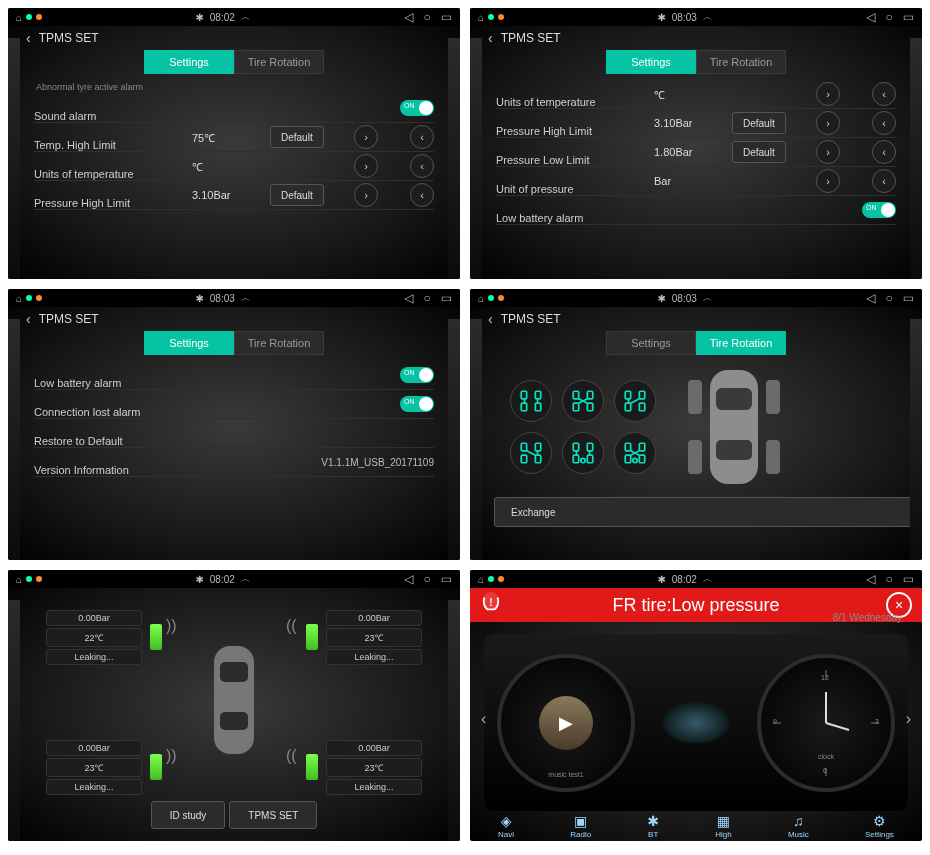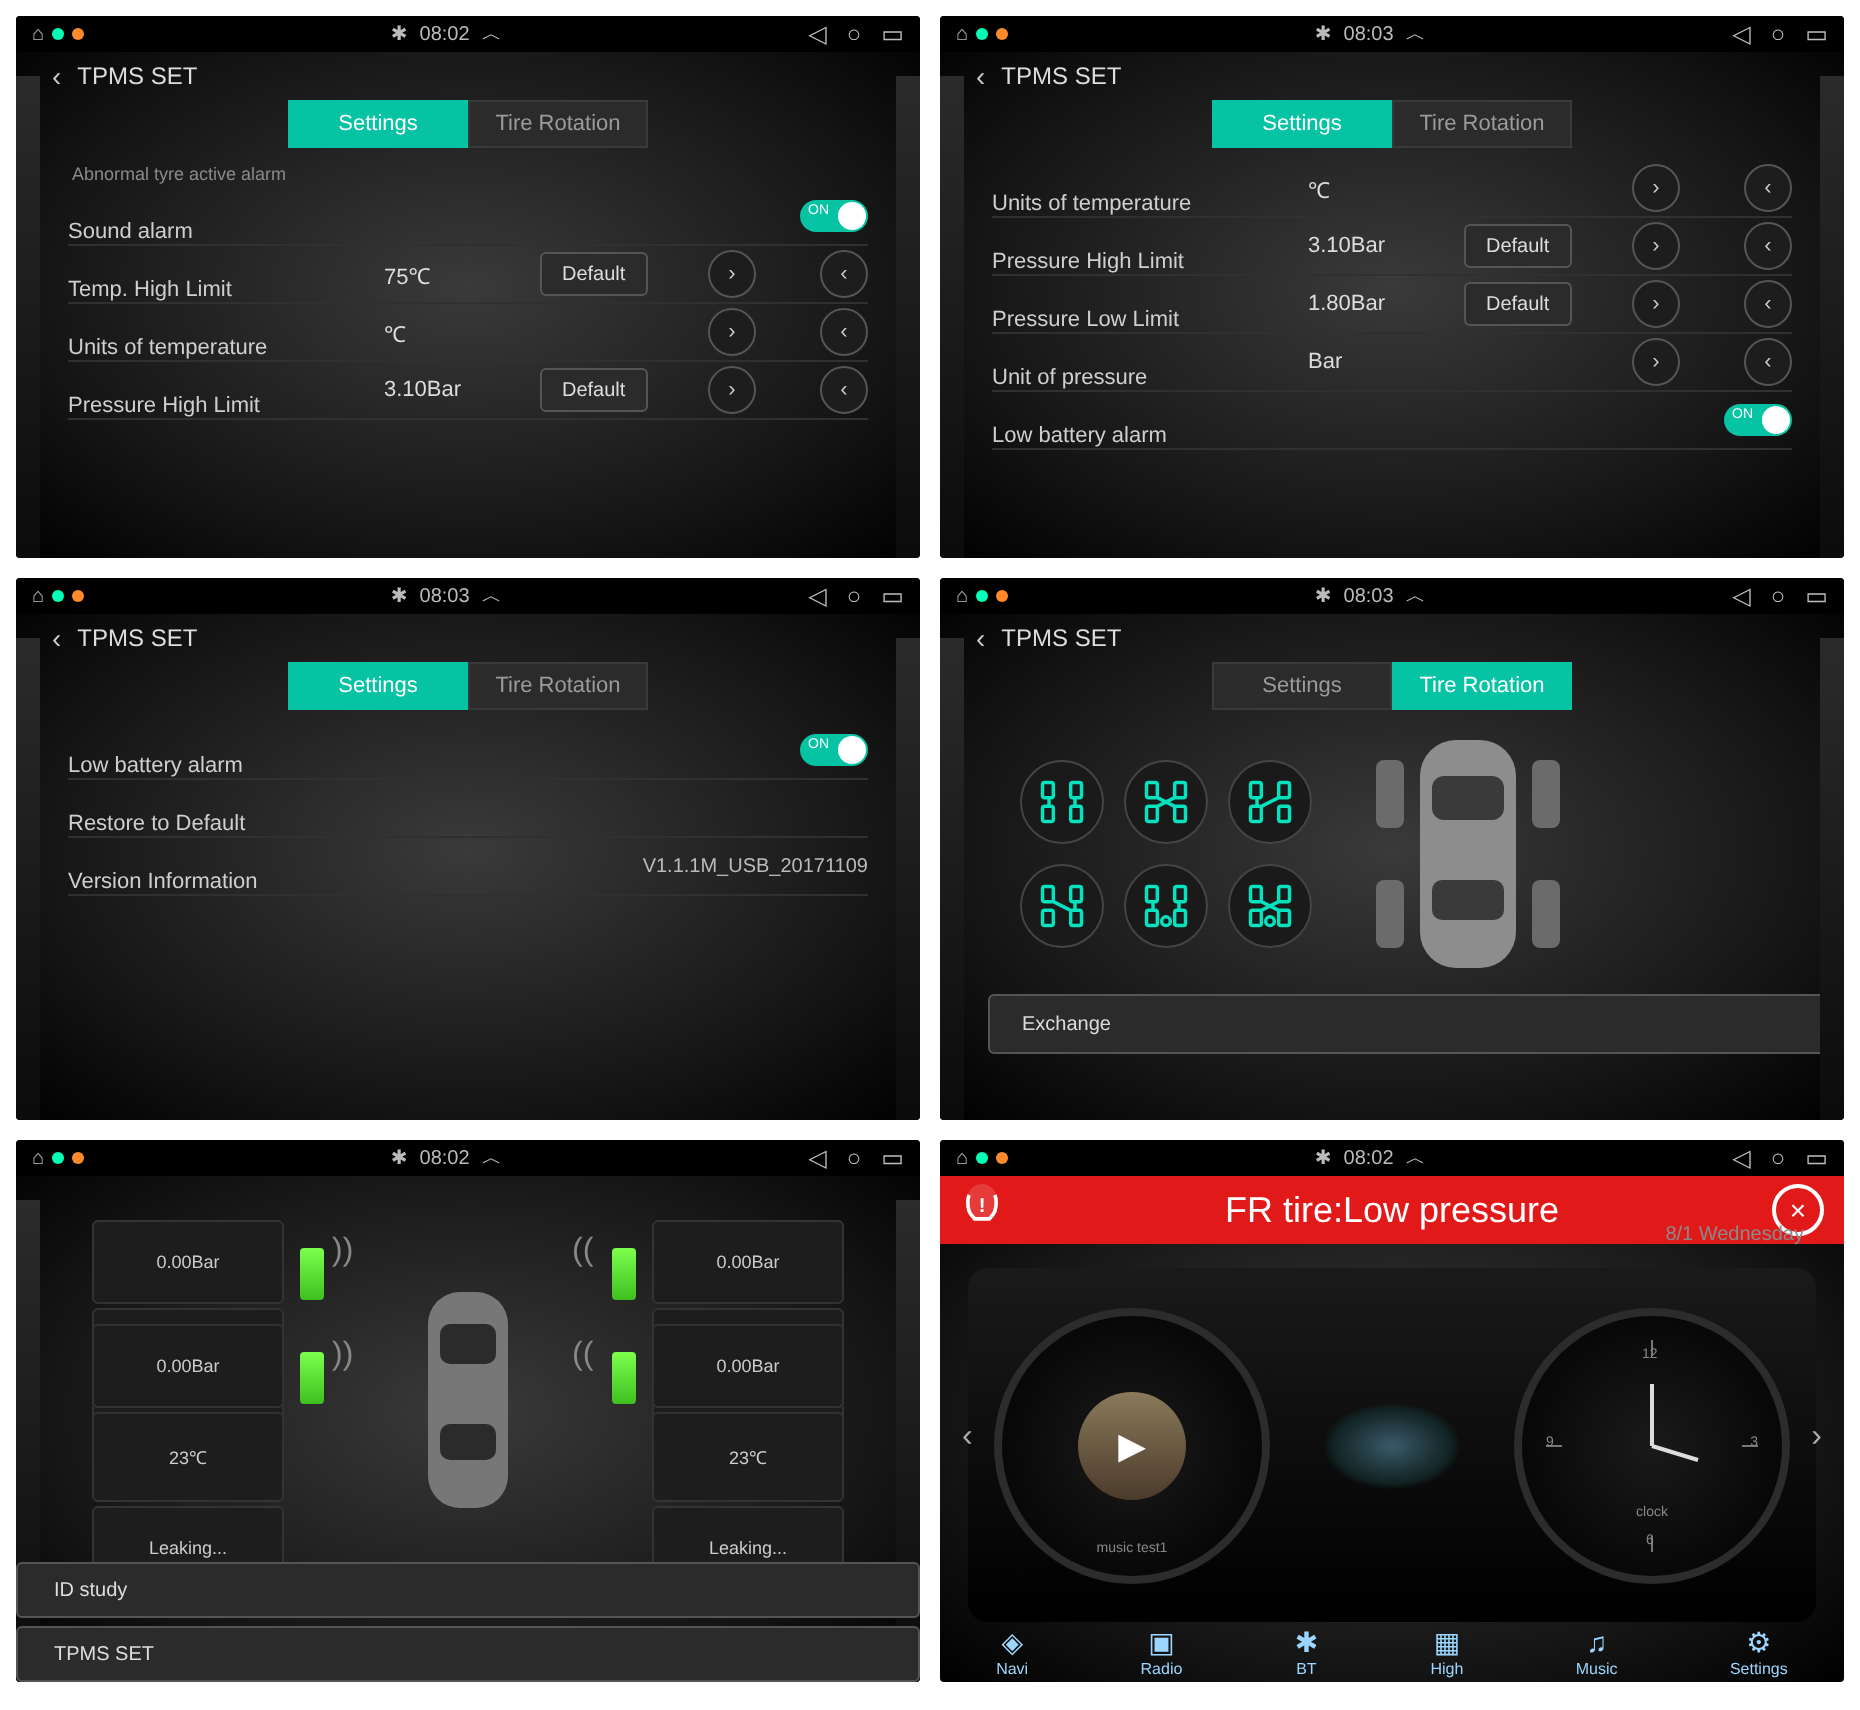--- a/index.html
+++ b/index.html
@@ -30,27 +30,27 @@
   .toggle.on{background:#05c3a3;} .toggle.on .knob{right:1px;} .toggle.off .knob{left:1px;}
   .toggle .txt{position:absolute;top:2px;font-size:7px;color:#fff;} .toggle.on .txt{left:4px;} .toggle.off .txt{right:3px;color:#ddd;}
   .rotation{display:flex;align-items:center;gap:14px;padding:6px 40px;}
   .tireset{display:flex;flex-wrap:wrap;gap:10px;width:150px;}
   .tirebtn{width:40px;height:40px;border:1px solid #444;border-radius:50%;background:#1a1a1a;display:flex;align-items:center;justify-content:center;}
   .tirebtn svg{width:26px;height:26px;}
   .car{width:120px;height:120px;display:flex;align-items:center;justify-content:center;}
   .exchange{margin:4px 0 0 24px;}
   .readings{position:absolute;inset:36px 22px 40px;}
   .tbox{position:absolute;width:96px;}
-  .tbox .bar{background:#1d1d1d;border:1px solid #333;border-radius:3px;text-align:center;padding:15px 0;margin-bottom:2px;font-size:9px;color:#ccc;}
+  .tbox .bar{background:#1d1d1d;border:1px solid #333;border-radius:3px;text-align:center;padding:2px 0;margin-bottom:2px;font-size:9px;color:#ccc;}
   .tbox.tl{top:4px;left:16px;} .tbox.tr{top:4px;right:16px;}
   .tbox.bl{bottom:4px;left:16px;} .tbox.br{bottom:4px;right:16px;}
   .battery{position:absolute;width:12px;height:26px;background:linear-gradient(#7dff4d,#3fbf1f);border-radius:2px;}
   .signal{position:absolute;width:14px;height:20px;color:#888;font-size:16px;line-height:8px;}
   .panel5 .car{position:absolute;left:50%;top:50%;transform:translate(-50%,-55%);}
-  .bottombtns{position:absolute;left:0;right:0;bottom:0;display:flex;justify-content:center;gap:4px;flex-direction:column;}
+  .bottombtns{position:absolute;left:0;right:0;bottom:12px;display:flex;justify-content:center;gap:4px;}
   .bottombtns .btn-sm{padding:2px 18px;height:22px;}
   .alertbar{position:absolute;top:18px;left:0;right:0;height:34px;background:#e11919;color:#fff;display:flex;align-items:center;justify-content:center;font-size:18px;font-weight:500;}
   .alertbar .tpmsicon{position:absolute;left:10px;}
   .alertbar .close{position:absolute;right:10px;width:22px;height:22px;border:2px solid #fff;border-radius:50%;display:flex;align-items:center;justify-content:center;font-size:14px;}
   .date{position:absolute;top:42px;right:20px;color:#8a8a8a;font-size:10px;}
   .dash{position:absolute;top:64px;bottom:30px;left:14px;right:14px;background:linear-gradient(#1a1a1a,#000);border-radius:10px;display:flex;align-items:center;justify-content:space-around;}
   .gauge{width:130px;height:130px;border:4px solid #2c2c2c;border-radius:50%;position:relative;background:radial-gradient(#1a1a1a,#000);} 
   .gauge .small{position:absolute;font-size:7px;color:#888;}
   .smallcar{width:70px;height:44px;background:radial-gradient(#3a5a6a,#122 60%,transparent 70%);border-radius:10px;}
   .navicons{position:absolute;left:0;right:0;bottom:2px;display:flex;justify-content:space-around;color:#9cd6ff;font-size:8px;}
@@ -234,20 +234,28 @@
   <div class="list">
     <div class="row">
           <span class="lbl">Low battery alarm</span>
           <span class="spacer"></span>
           <div class="toggle on">
             <span class="txt">ON</span>
             <span class="knob"></span>
           </div>
         </div>
     <div class="row">
+          <span class="lbl">Connection lost alarm</span>
+          <span class="spacer"></span>
+          <div class="toggle on">
+            <span class="txt">ON</span>
+            <span class="knob"></span>
+          </div>
+        </div>
+    <div class="row">
           <span class="lbl">Restore to Default</span>
         </div>
     <div class="row">
           <span class="lbl">Version Information</span>
           <span class="spacer"></span>
           <span style="color:#bbb;font-size:10px;">V1.1.1M_USB_20171109</span>
         </div>
   </div>
 </div>
 

